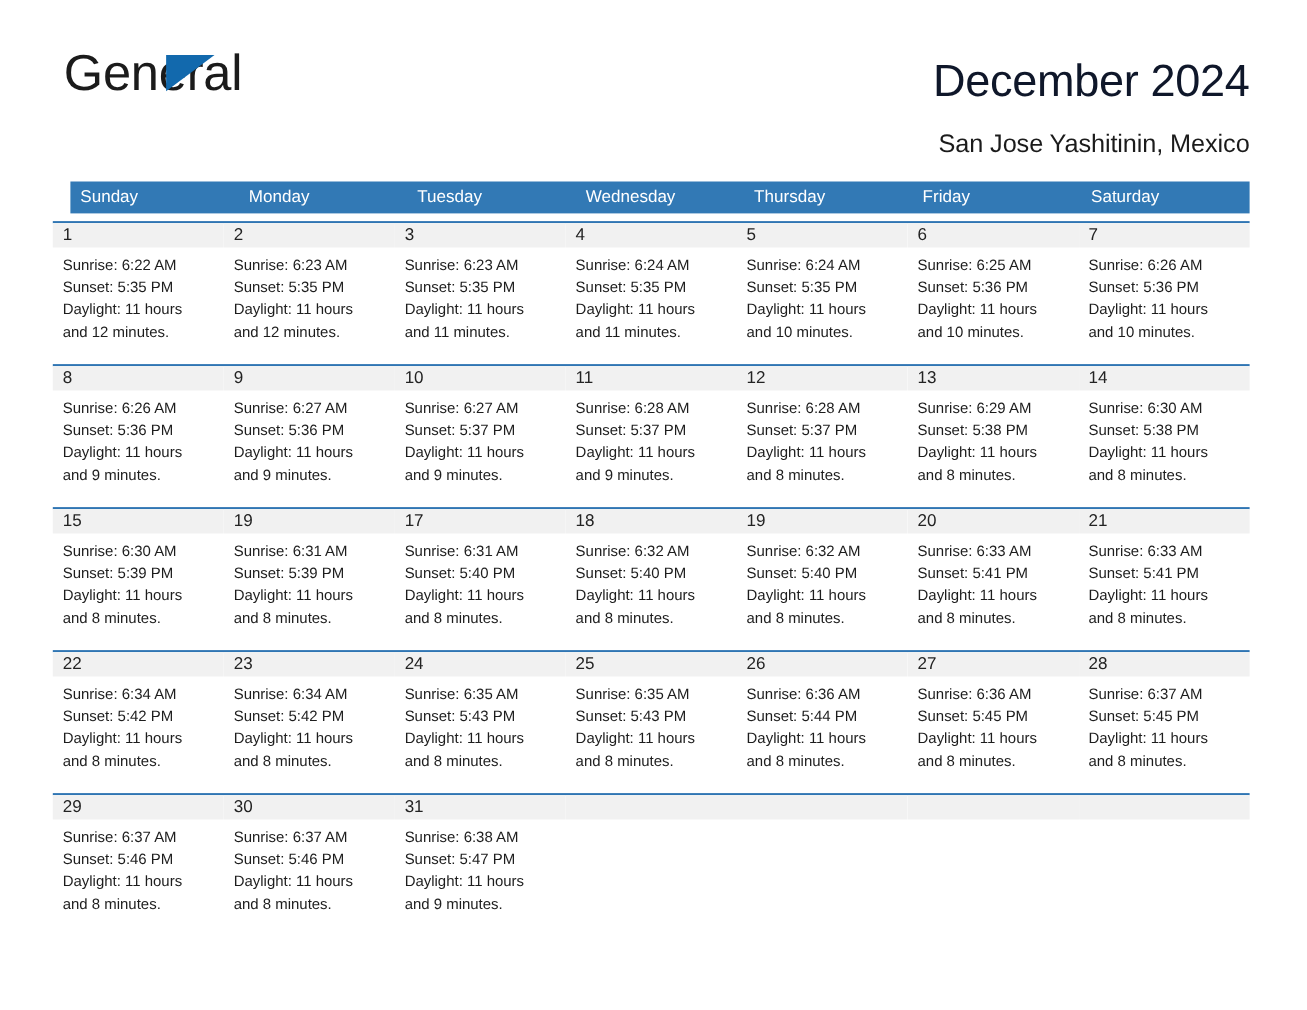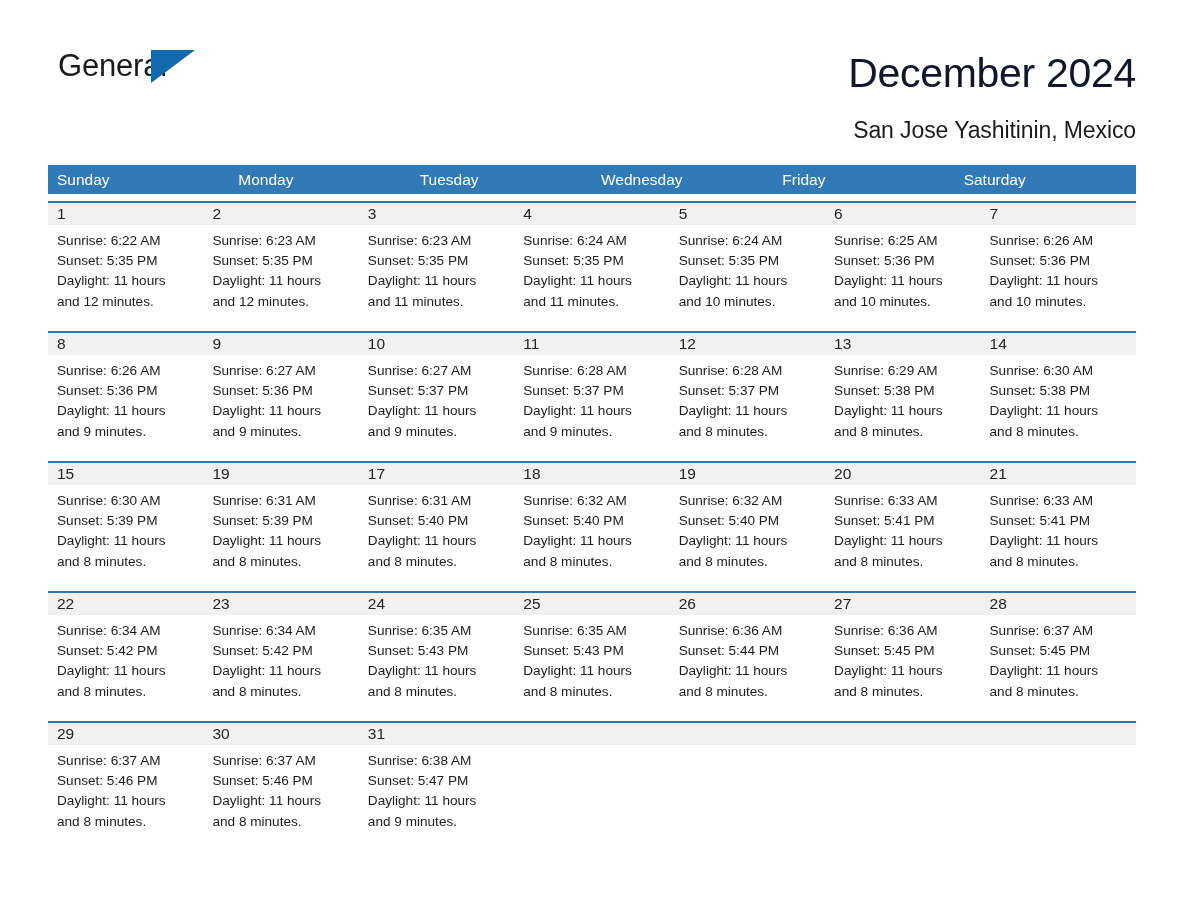--- a/index.html
+++ b/index.html
@@ -27,21 +27,21 @@
     align-items: flex-start;
     padding: 46px 52px 0 58px;
   }
 
   .logo {
     position: relative;
     width: 200px;
     height: 78px;
   }
   .logo-general {
-    font-size: 31px;
+    font-size: 46px;
     color: #1b1b1b;
     letter-spacing: -0.2px;
     line-height: 40px;
     font-family: "Liberation Sans", sans-serif;
   }
   .logo-tri {
     position: absolute;
     left: 93px;
     top: 4px;
     width: 0;
@@ -80,20 +80,21 @@
   
   .calendar {
     margin: 18px 50px 0 48px;
     width: 1088px;
   }
 
   .dow-row {
     display: flex;
     background: #3279b5;
     height: 29px;
+    margin-left: 16px;
   }
   .dow {
     flex: 1 1 0;
     color: #ffffff;
     font-size: 15.5px;
     line-height: 29px;
     padding-left: 9px;
     white-space: nowrap;
   }
 
@@ -147,20 +148,21 @@
 
   </div>
 
   <div class="calendar">
 
     <div class="dow-row">
       <div class="dow">Sunday</div>
       <div class="dow">Monday</div>
       <div class="dow">Tuesday</div>
       <div class="dow">Wednesday</div>
+      <div class="dow">Thursday</div>
       <div class="dow">Friday</div>
       <div class="dow">Saturday</div>
     </div>
 
     <div class="week">
       <div class="cell">
         <div class="daynum">1</div>
         <div class="info">
           <div>Sunrise: 6:22 AM</div>
           <div>Sunset: 5:35 PM</div>

